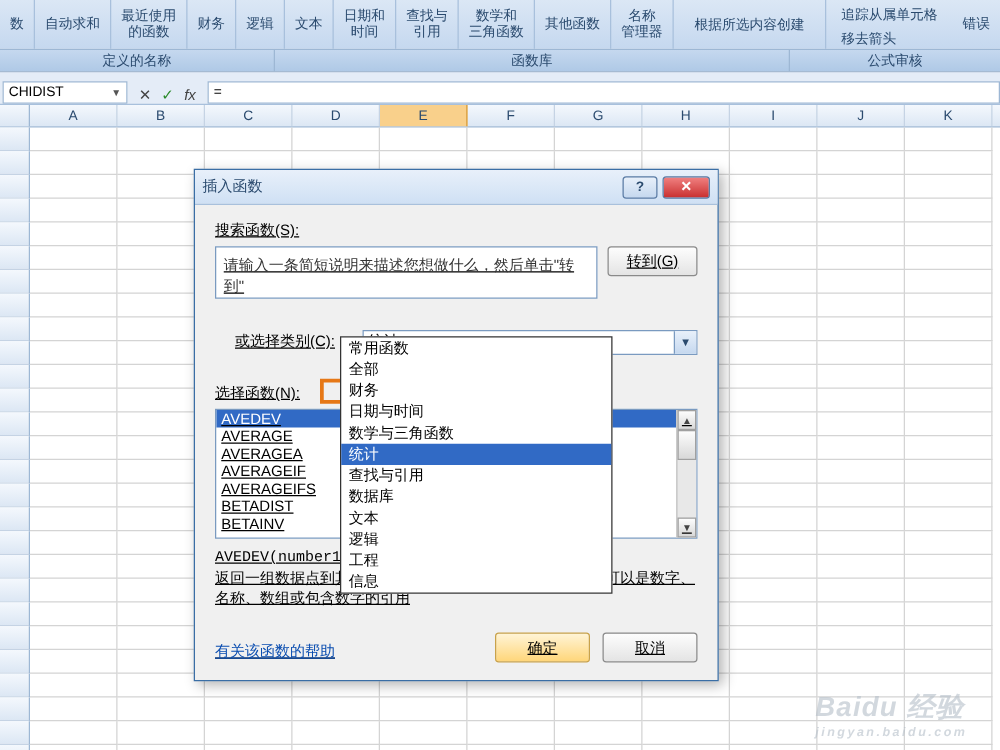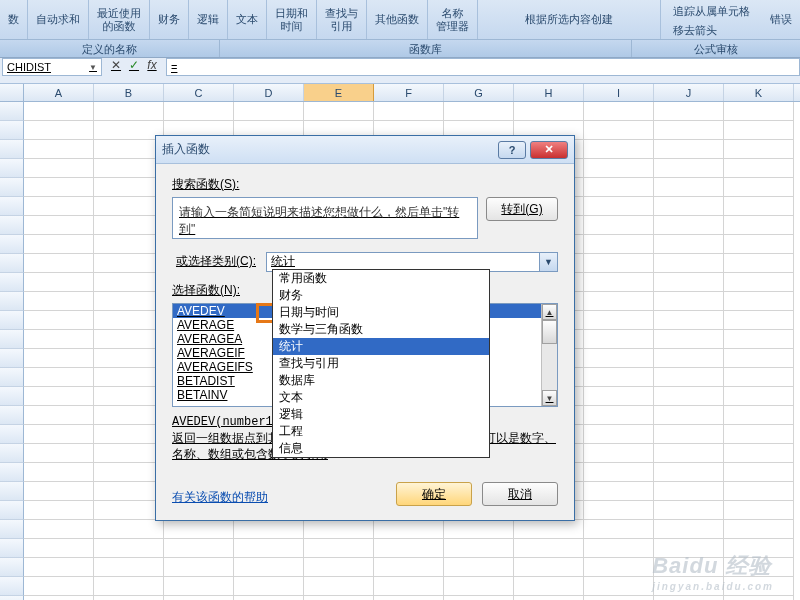--- a/index.html
+++ b/index.html
@@ -10,21 +10,21 @@
 .ribbon-group { display: flex; flex-direction: column; align-items: center; padding: 2px 8px; border-right: 1px solid #a8c0dc; color: #2a4a6e; font-size: 11px; justify-content: center; }
 .ribbon-group span { line-height: 13px; text-align: center; }
 .ribbon-right { margin-left: auto; display: flex; }
 .ribbon-right .item { padding: 2px 6px; color: #2a4a6e; font-size: 11px; display: flex; align-items: center; gap: 3px; }
 
 
 .ribbon-labels { background: linear-gradient(#c5d8ef, #afc9e6); height: 18px; display: flex; color: #2a4a6e; font-size: 11px; border-bottom: 1px solid #8fa8c5; }
 .ribbon-labels div { border-right: 1px solid #9db7d4; text-align: center; line-height: 18px; }
 
 
-.namebox-row { background: #e4ecf7; height: 26px; display: flex; align-items: flex-start; border-bottom: 1px solid #a8c0dc; text-decoration: underline; }
+.namebox-row { background: #e4ecf7; height: 26px; display: flex; align-items: flex-end; border-bottom: 1px solid #a8c0dc; }
 .namebox { background: #fff; border: 1px solid #9db7d4; width: 100px; height: 18px; margin-left: 2px; display: flex; align-items: center; padding: 0 4px; font-size: 11px; }
 .namebox .dd { margin-left: auto; color: #555; font-size: 8px; }
 .fbar-btns { display: flex; gap: 2px; margin: 0 6px; align-items: center; }
 .fbar-btns span { width: 16px; text-align: center; color: #444; cursor: pointer; }
 .fx { font-style: italic; color: #333; }
 .formula-input { flex: 1; background: #fff; border: 1px solid #9db7d4; height: 18px; padding: 0 4px; font-size: 11px; display: flex; align-items: center; }
 
 
 .grid { position: relative; background: #fff; }
 .col-headers { display: flex; background: linear-gradient(#f4f8fd, #dce7f4); border-bottom: 1px solid #9db7d4; height: 18px; }
@@ -105,20 +105,24 @@
   <div class="ribbon-group">
       <span>文本</span>
     </div>
   <div class="ribbon-group">
       <span>日期和</span>
       <span>时间</span>
     </div>
   <div class="ribbon-group">
       <span>查找与</span>
       <span>引用</span>
+    </div>
+  <div class="ribbon-group">
+      <span>数学和</span>
+      <span>三角函数</span>
     </div>
   <div class="ribbon-group">
       <span>其他函数</span>
     </div>
   <div class="ribbon-group">
       <span>名称</span>
       <span>管理器</span>
     </div>
   <div class="ribbon-right">
     <div class="item">
@@ -564,28 +568,29 @@
       <div class="tb-btn tb-close">✕</div>
     </div>
   </div>
   <div class="dlg-body">
     <div class="dlg-label">搜索函数(S):</div>
     <div class="search-row">
       <div class="search-input"><span>请输入一条简短说明来描述您想做什么，然后单击"转到"</span></div>
       <button class="go-btn">转到(G)</button>
     </div>
     <div class="cat-row">
-      <span class="dlg-label" style="margin:4px">或选择类别(C):</span>
+      <span class="dlg-label" style="margin:16px">或选择类别(C):</span>
       <div class="cat-select">
         <span>统计</span>
         <div class="dd-btn">▼</div>
       </div>
 
       <div class="dropdown">
           <div>常用函数</div>
+          <div>全部</div>
           <div>财务</div>
           <div>日期与时间</div>
           <div>数学与三角函数</div>
           <div class="hl">统计</div>
           <div>查找与引用</div>
           <div>数据库</div>
           <div>文本</div>
           <div>逻辑</div>
           <div>工程</div>
           <div>信息</div>

